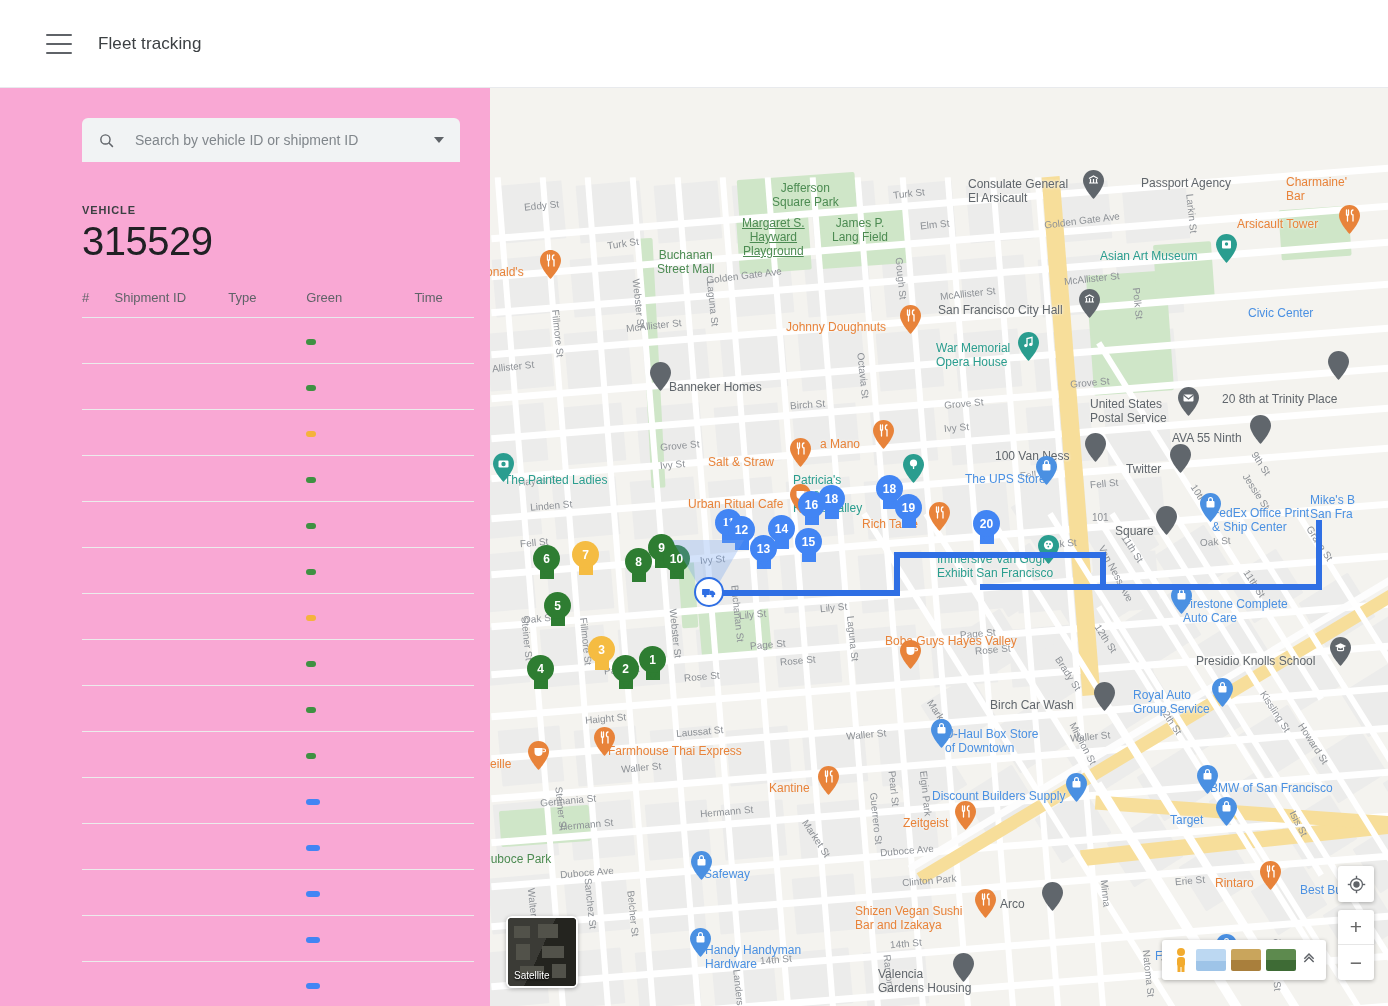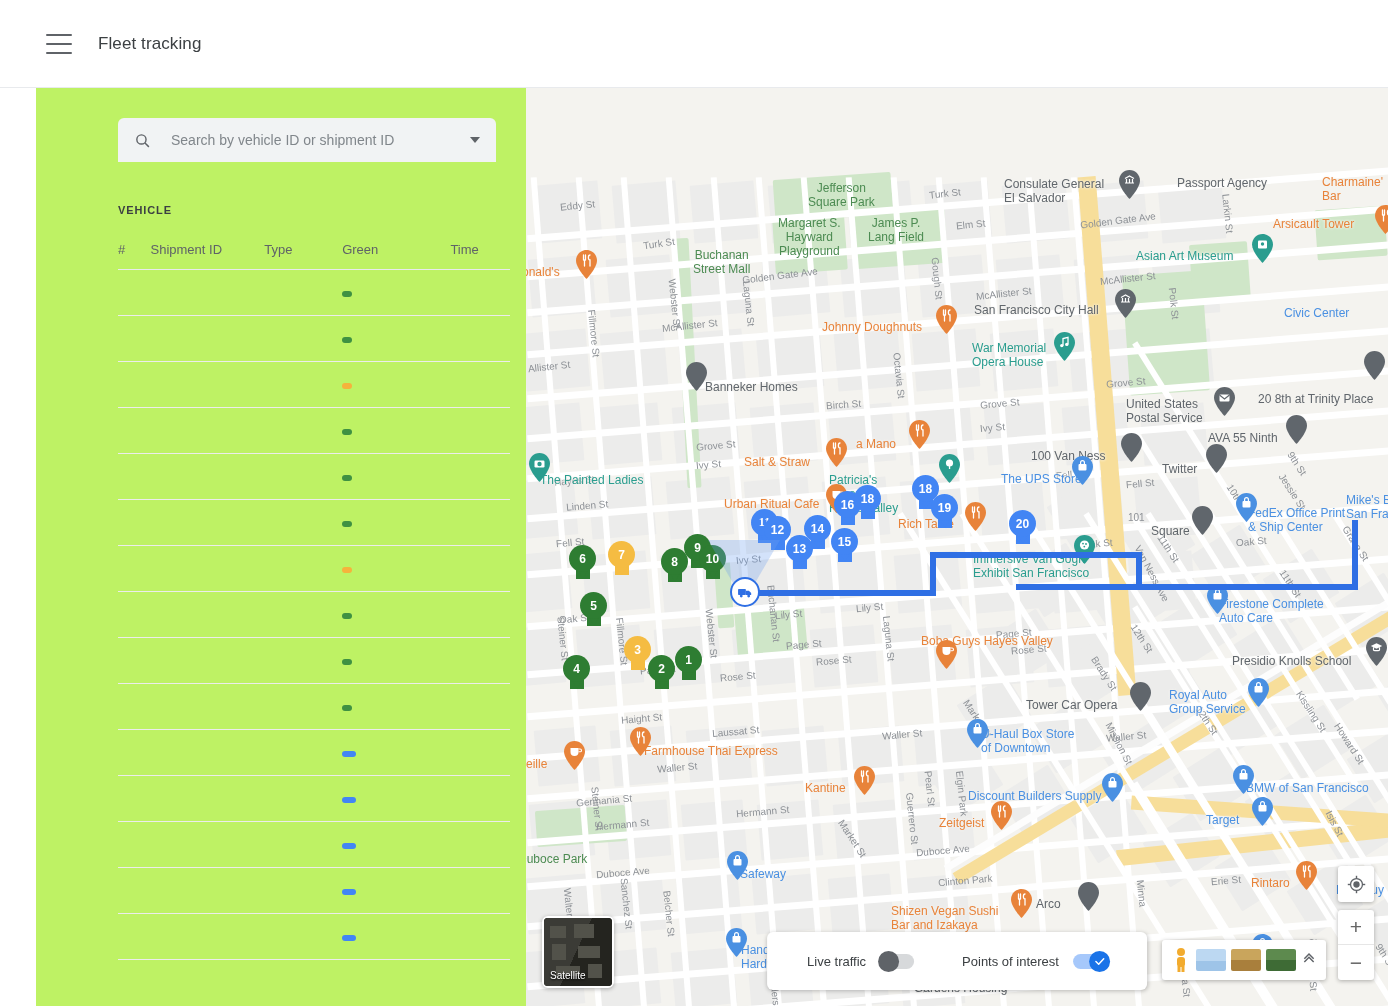--- a/index.html
+++ b/index.html
@@ -17,21 +17,21 @@
     padding-left:46px; background:#fff;
     border-bottom:1px solid #e8eaed;
   }
   .hamburger{ width:26px; height:20px; display:flex; flex-direction:column;
     justify-content:space-between; cursor:pointer; margin-right:26px;}
   .hamburger span{ display:block; height:2px; background:#5f6368; border-radius:1px;}
   .app-title{ font-size:17px; color:#3c4043; letter-spacing:.1px;}
 
   
   .layout{ display:flex; height:918px; }
-  .panel{ width:490px; flex:0 0 490px; background:#bef264; position:relative; overflow:hidden;margin-left:36px;}
+  .panel{ width:490px; flex:0 0 490px; background:#f9a8d4; position:relative; overflow:hidden;}
   .mapwrap{ flex:1; position:relative; overflow:hidden; background:#f2f1ec;}
 
   
   .search{
     margin:30px 30px 0 82px; height:44px; background:#f1f3f4;
     border-radius:6px 6px 0 0; display:flex; align-items:center;
     padding:0 16px; width:378px;
   }
   .search svg{ flex:0 0 auto; }
   .search-input{
@@ -203,20 +203,21 @@
     <div class="search">
       <svg width="17" height="17" viewBox="0 0 24 24">
         <circle cx="10.5" cy="10.5" r="6.5" fill="none" stroke="#5f6368" stroke-width="2"></circle>
         <line x1="15.5" y1="15.5" x2="21" y2="21" stroke="#5f6368" stroke-width="2"></line>
       </svg>
       <input class="search-input" type="text" placeholder="Search by vehicle ID or shipment ID" style="">
       <div class="caret"></div>
     </div>
 
     <div class="veh-label">VEHICLE</div>
+    <div class="veh-number">315529</div>
 
     <table class="shipments">
       <thead>
         <tr>
           <th class="c-num">#</th>
           <th class="c-sid">Shipment ID</th>
           <th class="c-type">Type</th>
           <th class="c-status">Green</th>
           <th class="c-time">Time</th>
         </tr>
@@ -604,21 +605,21 @@
           <div class="maplbl st" style="left: 746px; top: 398px; transform: rotate(57deg);">Jessie St</div>
           <div class="maplbl st" style="left: 810px; top: 450px; transform: rotate(57deg);">Grace St</div>
           <div class="maplbl st" style="left: 758px; top: 370px; transform: rotate(57deg);">9th St</div>
           <div class="maplbl st" style="left: 762px; top: 618px; transform: rotate(57deg);">Kissling St</div>
           <div class="maplbl st" style="left: 795px; top: 730px; transform: rotate(62deg);">Isis St</div>
           <div class="maplbl st" style="left: 846px; top: 862px; transform: rotate(57deg);">9th St</div>
           <div class="maplbl st" style="left: 595px; top: 480px; transform: rotate(62deg);">Van Ness Ave</div>
           <div class="maplbl st" style="left: 602px; top: 424px; transform: rotate(0deg);">101</div>
           <div class="maplbl park-lbl" style="left: 282px; top: 93px; white-space: pre;">Jefferson
 Square Park</div>
-          <div class="maplbl park-lbl" style="left: 252px; top: 128px; white-space: pre;">Margaret S.
+          <div class="maplbl park-lbl" style="left: 252px; top: 128px; white-space: pre; text-decoration: underline;">Margaret S.
 Hayward
 Playground</div>
           <div class="maplbl park-lbl" style="left: 342px; top: 128px; white-space: pre;">James P.
 Lang Field</div>
           <div class="maplbl park-lbl" style="left: 167px; top: 160px; white-space: pre;">Buchanan
 Street Mall</div>
           <div class="maplbl park-lbl" style="left: -8px; top: 764px; white-space: pre;">Duboce Park</div>
         </div>
       <div id="mappois">
           <div class="maplbl poi-org" style="left: -4px; top: 178px; white-space: pre; line-height: 1.15; text-shadow: rgb(244, 243, 239) 0px 0px 3px, rgb(244, 243, 239) 0px 0px 3px;">onald's</div>
@@ -635,21 +636,21 @@
             </svg>
           </div>
           <div class="maplbl poi-org" style="left: 296px; top: 233px; white-space: pre; line-height: 1.15; text-shadow: rgb(244, 243, 239) 0px 0px 3px, rgb(244, 243, 239) 0px 0px 3px;">Johnny Doughnuts</div>
           <div class="pin" style="left: 410px; top: 217px;">
             <svg width="21" height="29" viewBox="0 0 21 29">
               <path d="M10.5 0C4.7 0 0 4.7 0 10.5 0 18 10.5 29 10.5 29S21 18 21 10.5C21 4.7 16.3 0 10.5 0z" fill="#e8833a"></path>
               <path d="M7.5 5v5M9.5 5v5M8.5 10v6M14 5c-1 0-1.6 1-1.6 2.5S13 10 14 10v6" stroke="#fff" stroke-width="1.3" fill="none" stroke-linecap="round"></path>
             </svg>
           </div>
           <div class="maplbl poi-grey" style="left: 478px; top: 90px; white-space: pre; line-height: 1.15; text-shadow: rgb(244, 243, 239) 0px 0px 3px, rgb(244, 243, 239) 0px 0px 3px;">Consulate General
-El Salvador</div>
+El Arsicault</div>
           <div class="pin" style="left: 593px; top: 82px;">
             <svg width="21" height="29" viewBox="0 0 21 29">
               <path d="M10.5 0C4.7 0 0 4.7 0 10.5 0 18 10.5 29 10.5 29S21 18 21 10.5C21 4.7 16.3 0 10.5 0z" fill="#60666c"></path>
               <path d="M6 13h9M6 8.5l4.5-2.5L15 8.5" stroke="#fff" stroke-width="1.2" fill="none"></path>
               <path d="M7.5 9v4M10.5 9v4M13.5 9v4" stroke="#fff" stroke-width="1.2"></path>
             </svg>
           </div>
           <div class="maplbl poi-grey" style="left: 651px; top: 89px; white-space: pre; line-height: 1.15; text-shadow: rgb(244, 243, 239) 0px 0px 3px, rgb(244, 243, 239) 0px 0px 3px;">Passport Agency</div>
           <div class="maplbl poi-org" style="left: 796px; top: 88px; white-space: pre; line-height: 1.15; text-shadow: rgb(244, 243, 239) 0px 0px 3px, rgb(244, 243, 239) 0px 0px 3px;">Charmaine'
 Bar</div>
@@ -821,21 +822,21 @@
             </svg>
           </div>
           <div class="maplbl poi-grey" style="left: 706px; top: 567px; white-space: pre; line-height: 1.15; text-shadow: rgb(244, 243, 239) 0px 0px 3px, rgb(244, 243, 239) 0px 0px 3px;">Presidio Knolls School</div>
           <div class="pin" style="left: 840px; top: 549px;">
             <svg width="21" height="29" viewBox="0 0 21 29">
               <path d="M10.5 0C4.7 0 0 4.7 0 10.5 0 18 10.5 29 10.5 29S21 18 21 10.5C21 4.7 16.3 0 10.5 0z" fill="#60666c"></path>
               <path d="M4.8 9l5.7-2.8L16.2 9l-5.7 2.8z" fill="#fff"></path>
               <path d="M7.5 10.3v2.6c0 .9 6 .9 6 0v-2.6" stroke="#fff" stroke-width="1.2" fill="none"></path>
             </svg>
           </div>
-          <div class="maplbl poi-grey" style="left: 500px; top: 611px; white-space: pre; line-height: 1.15; text-shadow: rgb(244, 243, 239) 0px 0px 3px, rgb(244, 243, 239) 0px 0px 3px;">Tower Car Opera</div>
+          <div class="maplbl poi-grey" style="left: 500px; top: 611px; white-space: pre; line-height: 1.15; text-shadow: rgb(244, 243, 239) 0px 0px 3px, rgb(244, 243, 239) 0px 0px 3px;">Birch Car Wash</div>
           <div class="pin" style="left: 604px; top: 594px;">
             <svg width="21" height="29" viewBox="0 0 21 29">
               <path d="M10.5 0C4.7 0 0 4.7 0 10.5 0 18 10.5 29 10.5 29S21 18 21 10.5C21 4.7 16.3 0 10.5 0z" fill="#60666c"></path>
             </svg>
           </div>
           <div class="maplbl poi-blue" style="left: 643px; top: 601px; white-space: pre; line-height: 1.15; text-shadow: rgb(244, 243, 239) 0px 0px 3px, rgb(244, 243, 239) 0px 0px 3px;">Royal Auto
 Group Service</div>
           <div class="pin" style="left: 722px; top: 590px;">
             <svg width="21" height="29" viewBox="0 0 21 29">
               <path d="M10.5 0C4.7 0 0 4.7 0 10.5 0 18 10.5 29 10.5 29S21 18 21 10.5C21 4.7 16.3 0 10.5 0z" fill="#4a90e2"></path>
@@ -1067,38 +1068,20 @@
         <div class="sq" style="left:6px;top:8px;width:16px;height:12px"></div>
         <div class="sq" style="left:30px;top:6px;width:20px;height:14px"></div>
         <div class="sq" style="left:8px;top:26px;width:14px;height:16px"></div>
         <div class="sq" style="left:34px;top:28px;width:22px;height:12px"></div>
         <div class="sq" style="left:12px;top:48px;width:24px;height:10px"></div>
         <div class="sq" style="left:44px;top:46px;width:14px;height:14px"></div>
       </div>
       <div class="lbl">Satellite</div>
     </div>
 
-    <div class="bottombar">
-      <div class="ctrl">
-        <span>Live traffic</span>
-        <span class="toggle off">
-          <span class="knob"></span>
-        </span>
-      </div>
-      <div class="ctrl">
-        <span>Points of interest</span>
-        <span class="toggle on">
-          <span class="knob">
-            <svg width="11" height="11" viewBox="0 0 24 24">
-              <path d="M4 12l6 6L21 6" fill="none" stroke="#fff" stroke-width="3.2" stroke-linecap="round" stroke-linejoin="round"></path>
-            </svg>
-          </span>
-        </span>
-      </div>
-    </div>
 
     <div class="pegbar">
       <svg width="20" height="26" viewBox="0 0 20 26">
         <circle cx="10" cy="5" r="4" fill="#f2ab2e"></circle>
         <rect x="6" y="10" width="8" height="10" rx="3" fill="#f2ab2e"></rect>
         <rect x="6.5" y="19" width="3" height="6" fill="#f2ab2e"></rect>
         <rect x="10.5" y="19" width="3" height="6" fill="#f2ab2e"></rect>
       </svg>
       <div class="swatch" style="background:linear-gradient(#bcd8f2 0 55%,#9ec4e8 55% 100%)"></div>
       <div class="swatch" style="background:linear-gradient(#c9a55c 0 50%,#a97f3c 50% 100%)"></div>

